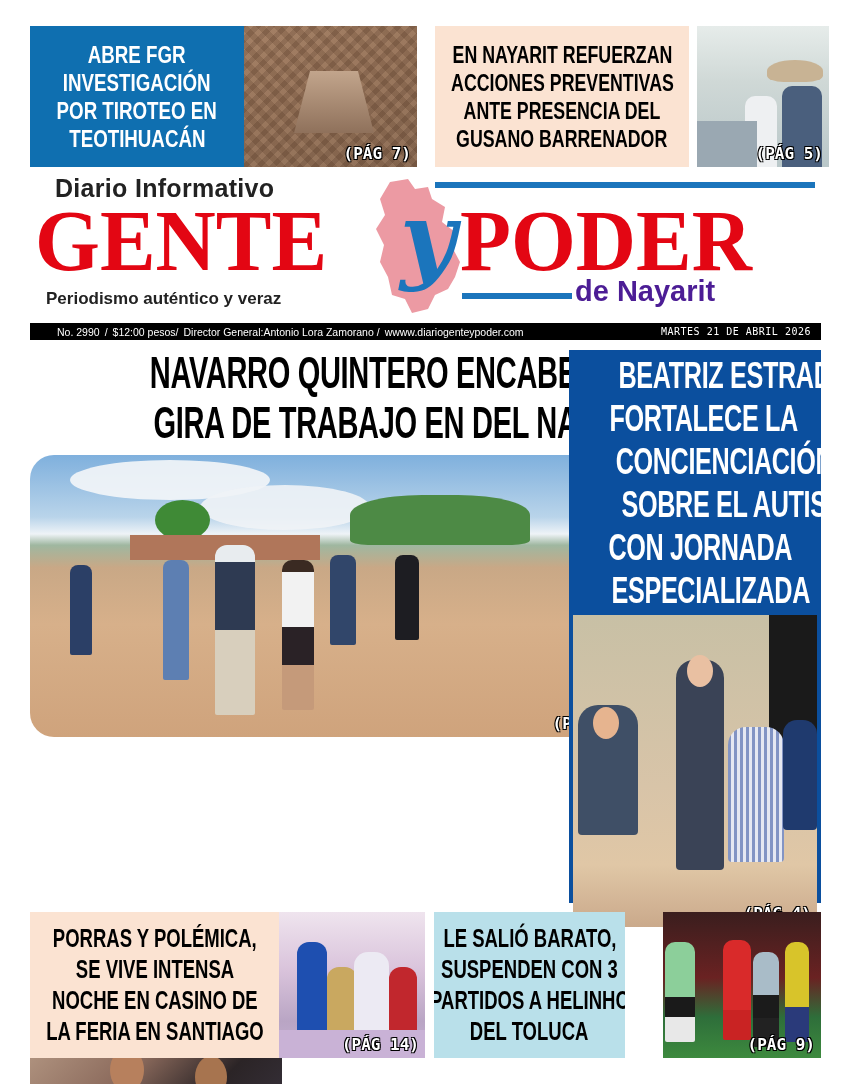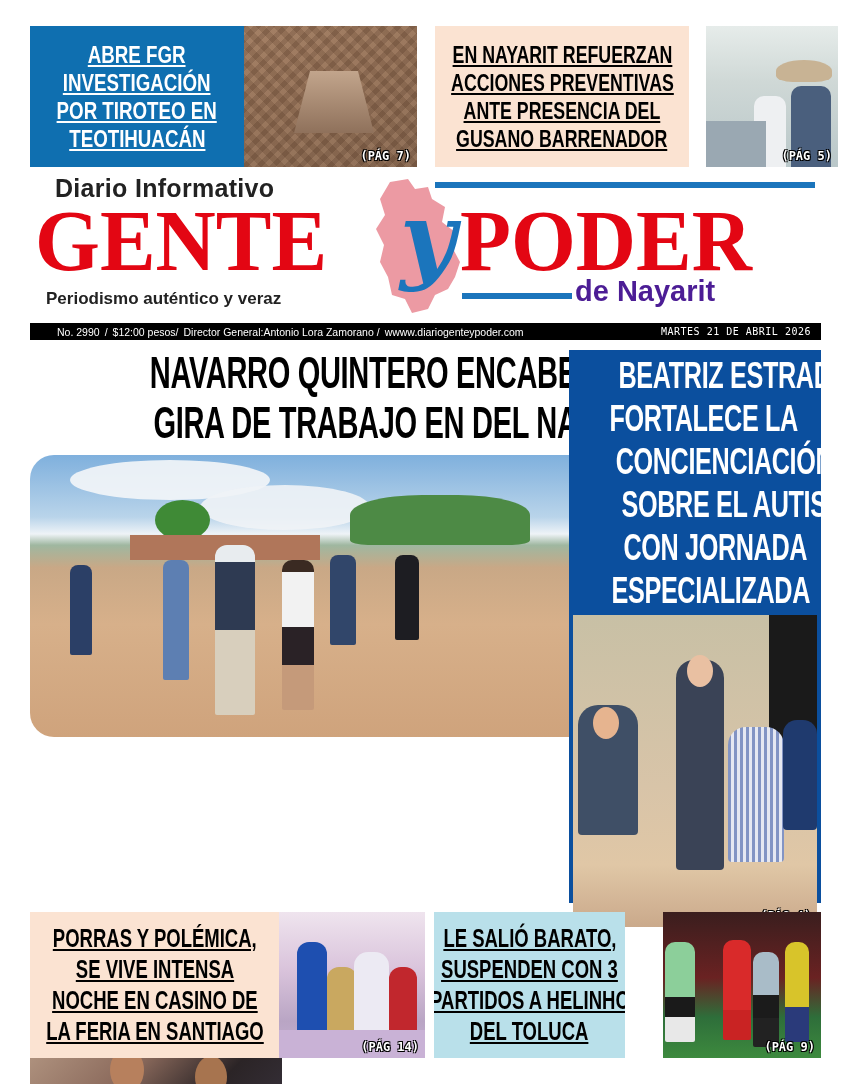--- a/index.html
+++ b/index.html
@@ -12,27 +12,27 @@
   .hl {
     font-family: "Liberation Sans", sans-serif;
     font-weight: 700;
     text-transform: uppercase;
     text-align: center;
     letter-spacing: -0.5px;
   }
   .cond { display: inline-block; transform-origin: center top; white-space: nowrap; }
 
   
-  .teaser-text { display: flex; flex-direction: column; justify-content: center; align-items: center; overflow: hidden; text-decoration: underline; }
+  .teaser-text { display: flex; flex-direction: column; justify-content: center; align-items: center; overflow: hidden; }
   .teaser-text .line { display: block; white-space: nowrap; font-weight: 700; line-height: 1; }
 
   .photo { overflow: hidden; position: relative; }
   .pag {
     position: absolute; right: 6px; bottom: 4px;
-    font-family: "DejaVu Sans Mono", monospace; font-size: 12px; font-weight: 700;
+    font-family: "DejaVu Sans Mono", monospace; font-size: 16px; font-weight: 700;
     color: #fff; text-shadow: -1px -1px 0 #000, 1px -1px 0 #000, -1px 1px 0 #000, 1px 1px 0 #000;
   }
 
   
   .mast-diario { font-family: "Liberation Sans", sans-serif; font-weight: 700; color: #222; font-size: 25px; letter-spacing: 0.3px; }
   .mast-big { font-family: "Liberation Serif", serif; font-weight: 700; color: #e30613; line-height: 1; }
   .mast-slogan { font-family: "Liberation Sans", sans-serif; font-weight: 700; color: #222; font-size: 17px; }
   .mast-nayarit { font-family: Liberation Sans, sans-serif; font-weight: 700; color: #4c1d95; font-size: 29px; }
 
   .infobar {
@@ -54,21 +54,21 @@
   </div>
   <div class="abs photo" style="left:214px; top:0; width:173px; height:141px; background:
        repeating-linear-gradient(45deg, rgba(120,85,60,0.35) 0 6px, rgba(170,130,100,0.25) 6px 12px),
        repeating-linear-gradient(-45deg, rgba(90,60,40,0.25) 0 5px, rgba(190,150,115,0.2) 5px 10px),
        linear-gradient(160deg, #9b7a62 0%, #8a6b55 45%, #7a604d 100%);">
     <div class="abs" style="left:50px; top:45px; width:80px; height:62px; background:linear-gradient(180deg,#c2a58c,#8f715b); clip-path: polygon(20% 0, 80% 0, 100% 100%, 0 100%);"></div>
     <span class="pag">(PÁG 7)</span>
   </div>
 </div>
 
-<div class="abs" style="left:435px; top:26px; width:386px; height:141px;padding-left:9px;">
+<div class="abs" style="left:435px; top:26px; width:386px; height:141px;">
   <div class="abs teaser-text" style="left:0; top:0; width:254px; height:141px; background:#fbe3d2; color:#000;">
     <span class="line" style="font-size:24px; transform:scaleX(0.74); margin:2px 0;">EN NAYARIT REFUERZAN</span>
     <span class="line" style="font-size:24px; transform:scaleX(0.74); margin:2px 0;">ACCIONES PREVENTIVAS</span>
     <span class="line" style="font-size:24px; transform:scaleX(0.74); margin:2px 0;">ANTE PRESENCIA DEL</span>
     <span class="line" style="font-size:24px; transform:scaleX(0.74); margin:2px 0;">GUSANO BARRENADOR</span>
   </div>
   <div class="abs photo" style="left:254px; top:0; width:132px; height:141px; background:linear-gradient(180deg,#e6ecea 0%,#cfd8d6 40%,#b9c7c9 100%);margin-left:8px;">
     <div class="abs" style="left:70px; top:34px; width:56px; height:22px; background:#c8b394; border-radius:50% 50% 30% 30%;"></div>
     <div class="abs" style="left:85px; top:60px; width:40px; height:81px; background:#4a5f7d; border-radius:10px 10px 0 0;"></div>
     <div class="abs" style="left:48px; top:70px; width:32px; height:71px; background:#eef0f2; border-radius:10px 10px 0 0;"></div>
@@ -134,21 +134,21 @@
   </div>
 
 </div>
 
 <div class="abs" style="left:569px; top:350px; width:252px; height:553px; background:#0b4f9e;">
   <div class="abs hl" style="left:0; top:6px; width:252px; color:#fff;">
     <div style="height:43px;"><span class="cond" style="font-size:36px; transform:scaleX(0.7); line-height:1.1;">BEATRIZ ESTRADA</span></div>
     <div style="height:43px;"><span class="cond" style="font-size:36px; transform:scaleX(0.7); line-height:1.1;">FORTALECE LA</span></div>
     <div style="height:43px;"><span class="cond" style="font-size:36px; transform:scaleX(0.7); line-height:1.1;">CONCIENCIACIÓN</span></div>
     <div style="height:43px;"><span class="cond" style="font-size:36px; transform:scaleX(0.7); line-height:1.1;">SOBRE EL AUTISMO</span></div>
-    <div style="height:43px;padding-left:15px;"><span class="cond" style="font-size:36px; transform:scaleX(0.7); line-height:1.1;">CON JORNADA</span></div>
+    <div style="height:43px;"><span class="cond" style="font-size:36px; transform:scaleX(0.7); line-height:1.1;">CON JORNADA</span></div>
     <div style="height:43px;"><span class="cond" style="font-size:36px; transform:scaleX(0.7); line-height:1.1;">ESPECIALIZADA</span></div>
   </div>
   <div class="abs photo" style="left:4px; top:265px; width:244px; height:312px; background:linear-gradient(180deg,#c8c0a5 0%,#d8c4a8 55%,#e0c7a6 80%,#caa98b 100%);">
     <div class="abs" style="right:0; top:0; width:48px; height:180px; background:#1a1a1a;"></div>
     <div class="abs" style="left:5px; top:90px; width:60px; height:130px; background:#3f4f66; border-radius:20px 20px 4px 4px;"></div>
     <div class="abs" style="left:20px; top:92px; width:26px; height:32px; background:#e6b48f; border-radius:50%;"></div>
     <div class="abs" style="left:103px; top:45px; width:48px; height:210px; background:#3a4356; border-radius:18px 18px 4px 4px;"></div>
     <div class="abs" style="left:114px; top:40px; width:26px; height:32px; background:#e9c0a2; border-radius:50%;"></div>
     <div class="abs" style="left:155px; top:112px; width:56px; height:135px; background:repeating-linear-gradient(90deg,#8294c4 0 3px,#e5e8f2 3px 6px); border-radius:18px 18px 4px 4px;"></div>
     <div class="abs" style="left:210px; top:105px; width:34px; height:110px; background:#1f3a6e; border-radius:14px 14px 4px 4px;"></div>

